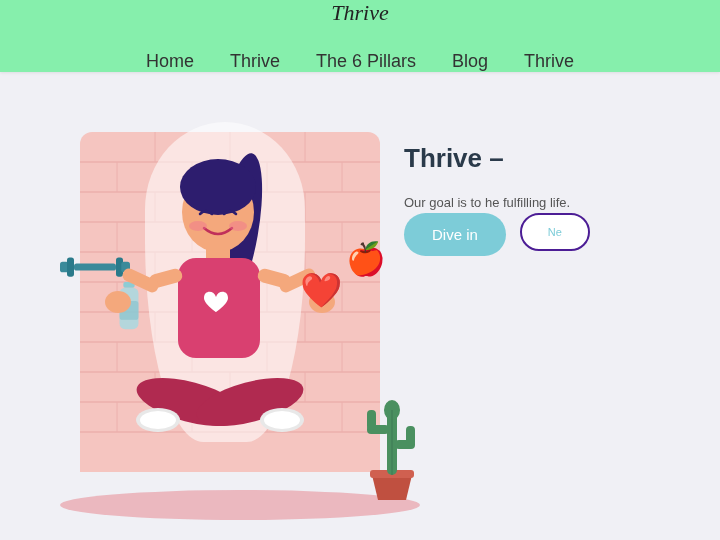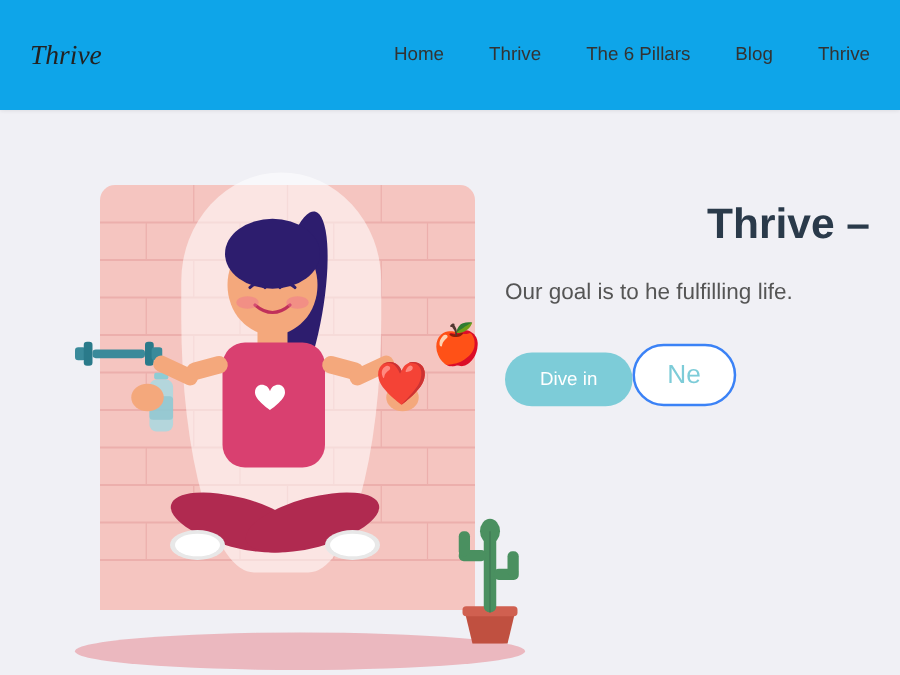--- a/index.html
+++ b/index.html
@@ -8,45 +8,46 @@
       height: 540px;
       overflow: hidden;
       font-family: 'Georgia', serif;
       background: #f0f0f0;
     }
 
     
     nav {
       position: relative;
       z-index: 10;
-      background: #0ea5e9;
-      height: 88px;
+      background: #86efac;
+      height: 72px;
       display: flex;
       align-items: center;
       justify-content: space-between;
       padding: 0 24px;
       box-shadow: 0 1px 3px rgba(0,0,0,0.08);
+      flex-direction: column;
     }
     .nav-logo {
       font-family: 'Georgia', serif;
       font-style: italic;
       font-size: 22px;
       color: #222;
       font-weight: normal;
     }
     .nav-links {
       display: flex;
       gap: 36px;
       list-style: none;
     }
     .nav-links li a {
       text-decoration: none;
       color: #333;
       font-family: Arial, sans-serif;
-      font-size: 15px;
+      font-size: 18px;
       font-style: normal;
     }
 
     
     .hero {
       position: relative;
       width: 720px;
       height: 468px;
       background: #f0f0f5;
       overflow: hidden;
@@ -115,61 +116,60 @@
       position: absolute;
       right: 0;
       top: 50px;
       width: 340px;
       padding: 20px 24px;
       z-index: 5;
     }
 
     .hero-heading {
       font-family: Arial, sans-serif;
-      font-size: 34px;
+      font-size: 26px;
       font-weight: 700;
       color: #2a3a4a;
       line-height: 1.25;
       margin-bottom: 18px;
-      text-align: right;
     }
 
     .hero-subtext {
       font-family: Arial, sans-serif;
-      font-size: 18px;
+      font-size: 13px;
       color: #555;
       line-height: 1.6;
-      margin-bottom: 28px;
       max-width: 260px;
     }
 
     .hero-buttons {
       display: flex;
-      align-items: flex-end;
+      gap: 14px;
+      align-items: flex-start;
     }
 
     .btn-primary {
       background: #7dccd8;
       color: white;
       border: none;
       border-radius: 30px;
       padding: 13px 28px;
       font-size: 15px;
       font-family: Arial, sans-serif;
       cursor: pointer;
       font-weight: 500;
     }
 
     .btn-secondary {
       background: white;
       color: #7dccd8;
-      border: 2px solid #3b82f6;
+      border: 2px solid #4c1d95;
       border-radius: 30px;
       padding: 11px 26px;
-      font-size: 21px;
+      font-size: 11px;
       font-family: Arial, sans-serif;
       cursor: pointer;
       font-weight: 500;
     }
   </style>
 </head>
 <body>
 
 <nav>
   <div class="nav-logo">Thrive</div>

